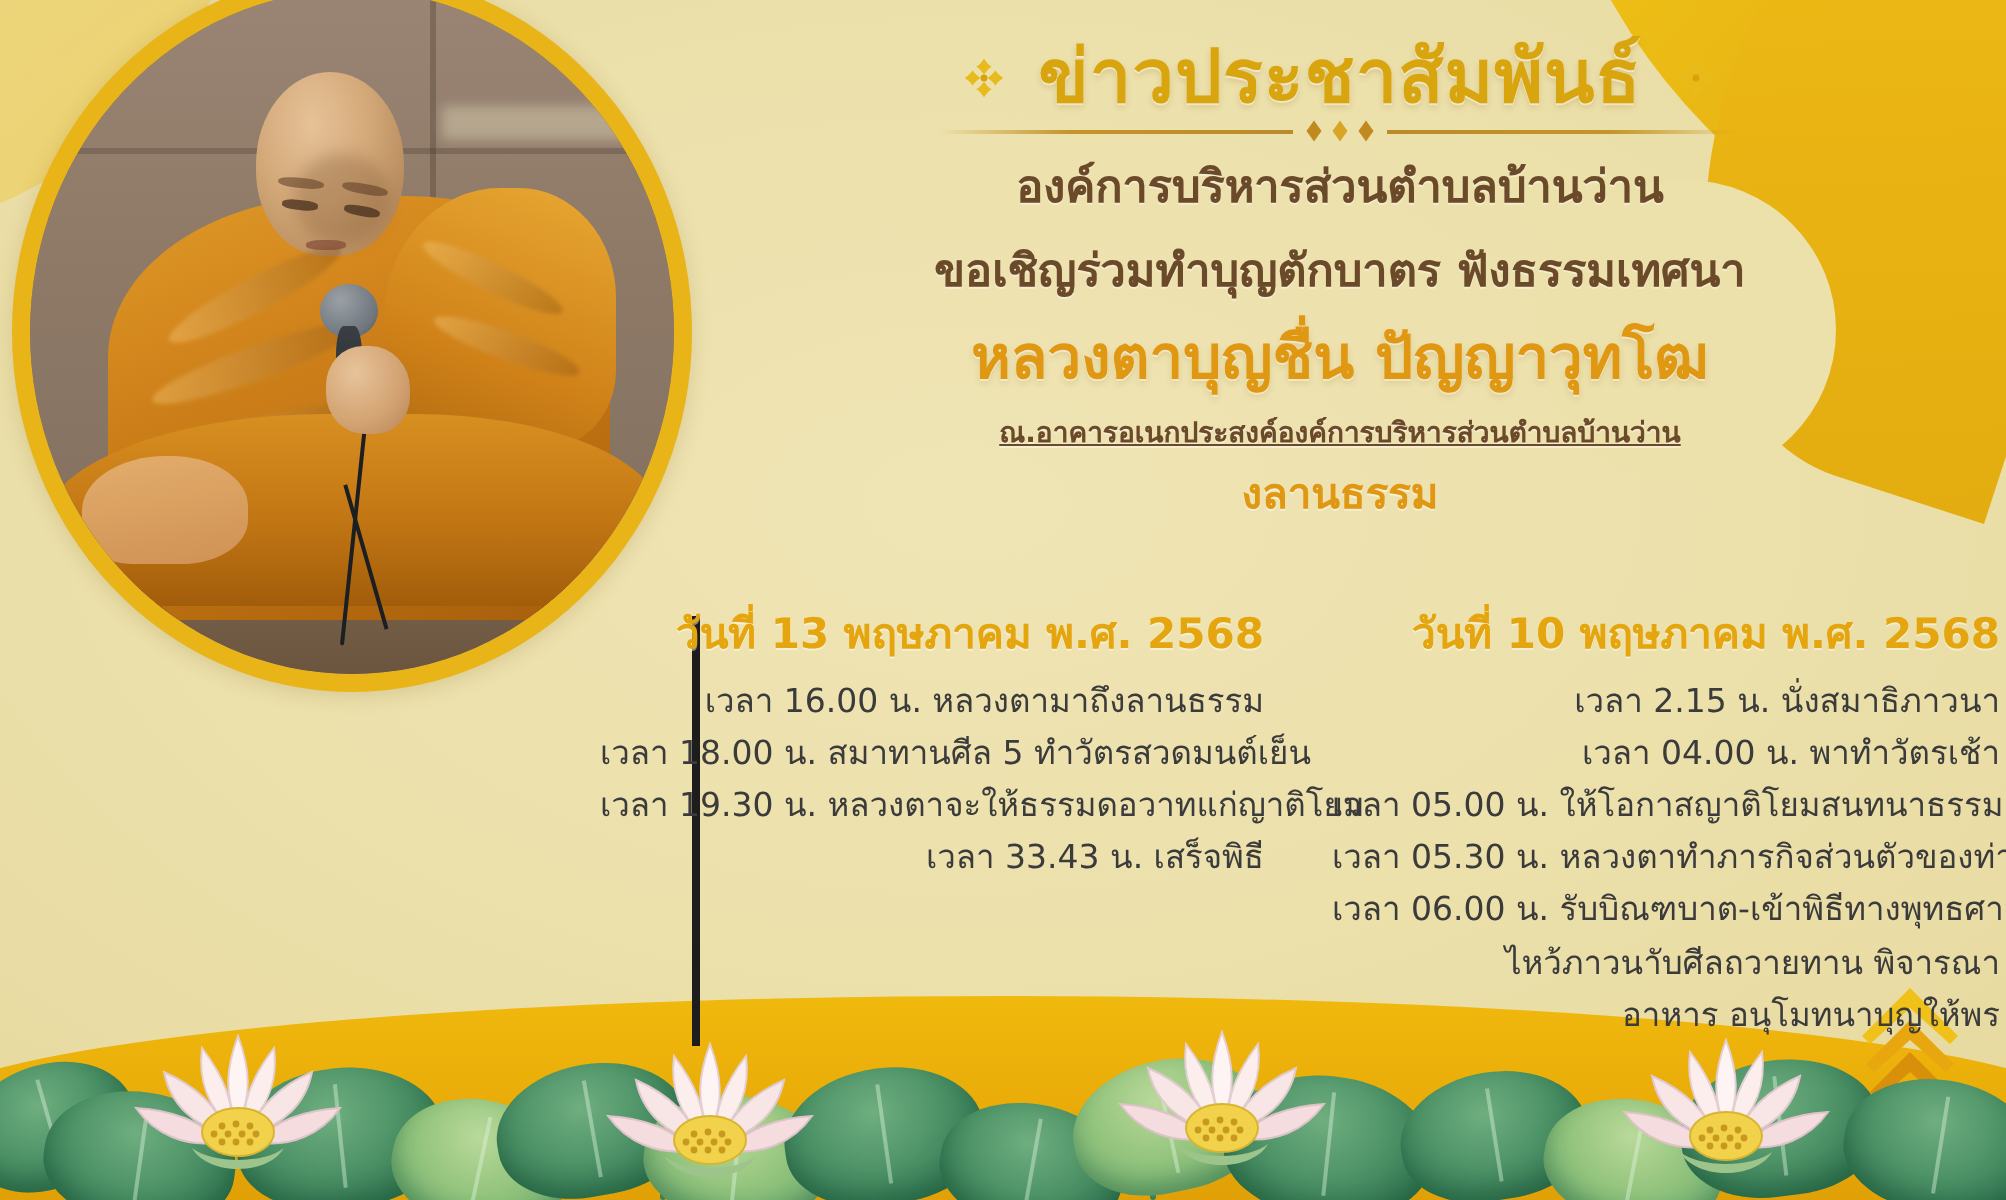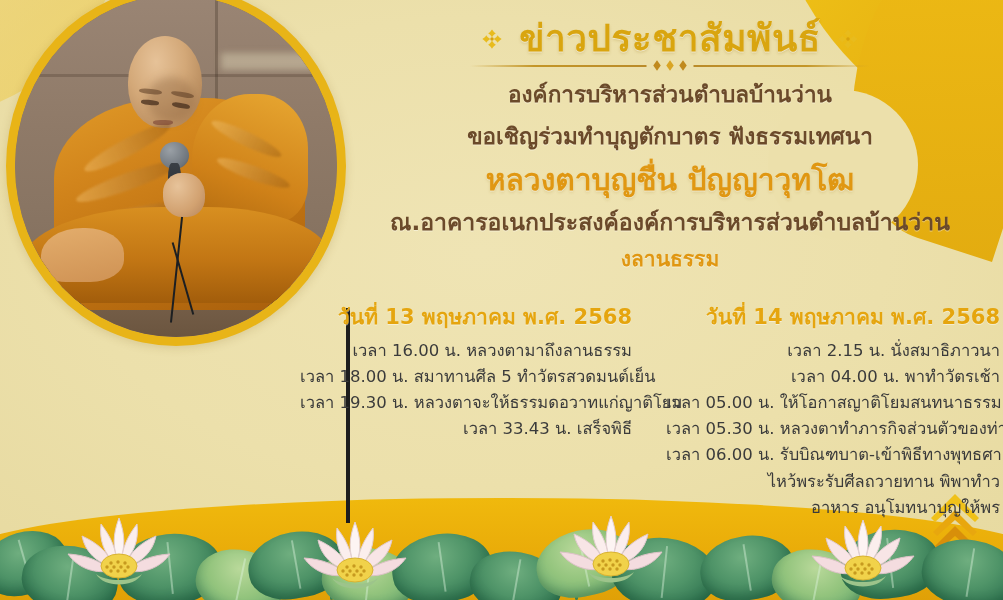--- a/index.html
+++ b/index.html
@@ -253,23 +253,24 @@
     font-size:22.5px; font-weight:bold; color:#6b4a2a;
     margin-top:11px; line-height:1.34;
     text-shadow:0 1px 0 rgba(255,255,255,.4);
   }
   .monk-name {
     font-size:30px; font-weight:bold; color:#e09712;
     margin-top:10px; line-height:1.25;
     text-shadow:0 1px 0 rgba(255,255,255,.45), 0 2px 3px rgba(150,110,10,.18);
   }
   .venue {
-    font-size:23px; font-weight:bold; color:#6b4a2a;
+    font-size:14px; font-weight:bold; color:#6b4a2a;
     margin-top:10px; line-height:1.3;
     text-shadow:0 1px 0 rgba(255,255,255,.4);
+    text-decoration:underline;
   }
   .schedule-head {
     font-size:21px; font-weight:bold; color:#e09712;
     margin-top:9px; line-height:1.2;
     text-shadow:0 1px 0 rgba(255,255,255,.45);
   }
 
   
   .schedule {
     position:absolute; left:300px; top:305px; width:700px;
@@ -464,27 +465,27 @@
 
     <div class="col col-left">
       <div class="day-title">วันที่ 13 พฤษภาคม พ.ศ. 2568</div>
       <div class="entry">เวลา 16.00 น. หลวงตามาถึงลานธรรม</div>
       <div class="entry">เวลา 18.00 น. สมาทานศีล 5 ทำวัตรสวดมนต์เย็น</div>
       <div class="entry">เวลา 19.30 น. หลวงตาจะให้ธรรมดอวาทแก่ญาติโยม</div>
       <div class="entry">เวลา 33.43 น. เสร็จพิธี</div>
     </div>
 
     <div class="col col-right">
-      <div class="day-title">วันที่ 14 พฤษภาคม พ.ศ. 2568</div>
+      <div class="day-title">วันที่ 10 พฤษภาคม พ.ศ. 2568</div>
       <div class="entry">เวลา 2.15 น. นั่งสมาธิภาวนา</div>
       <div class="entry">เวลา 04.00 น. พาทำวัตรเช้า</div>
       <div class="entry">เวลา 05.00 น. ให้โอกาสญาติโยมสนทนาธรรมและ</div>
       <div class="entry">เวลา 05.30 น. หลวงตาทำภารกิจส่วนตัวของท่าน</div>
       <div class="entry">เวลา 06.00 น. รับบิณฑบาต-เข้าพิธีทางพุทธศาสนา</div>
-      <div class="entry-cont">ไหว้พระรับศีลถวายทาน พิพาทำว</div>
+      <div class="entry-cont">ไหว้ภาวนาับศีลถวายทาน พิจารณา</div>
       <div class="entry-cont">อาหาร อนุโมทนาบุญให้พร</div>
     </div>
   </div>
 
   <div class="bottom-band-2"></div>
   <div class="bottom-band"></div>
 
   <div class="pagoda">
     <svg viewBox="0 0 72 66" aria-hidden="true">
       <path d="M36 2 L60 26 L56 30 L36 12 L16 30 L12 26 Z" fill="#f0c119"></path>

